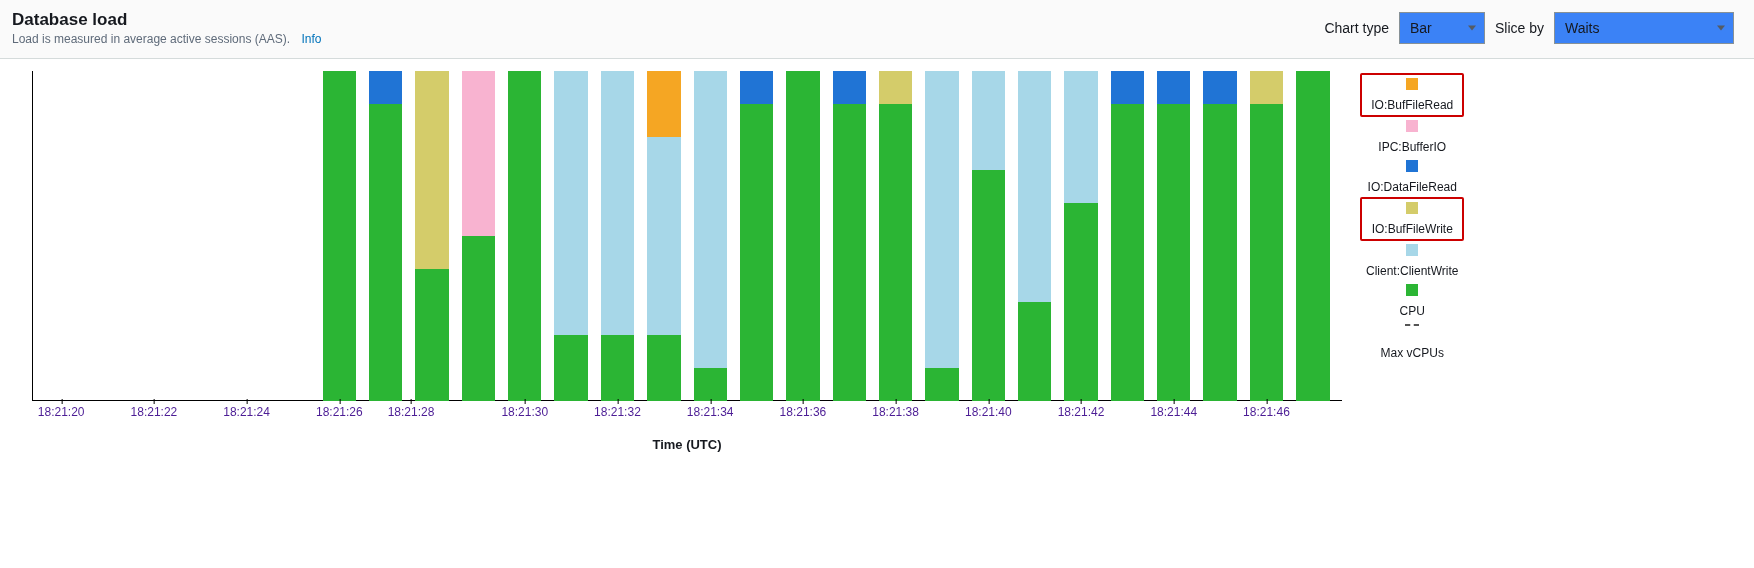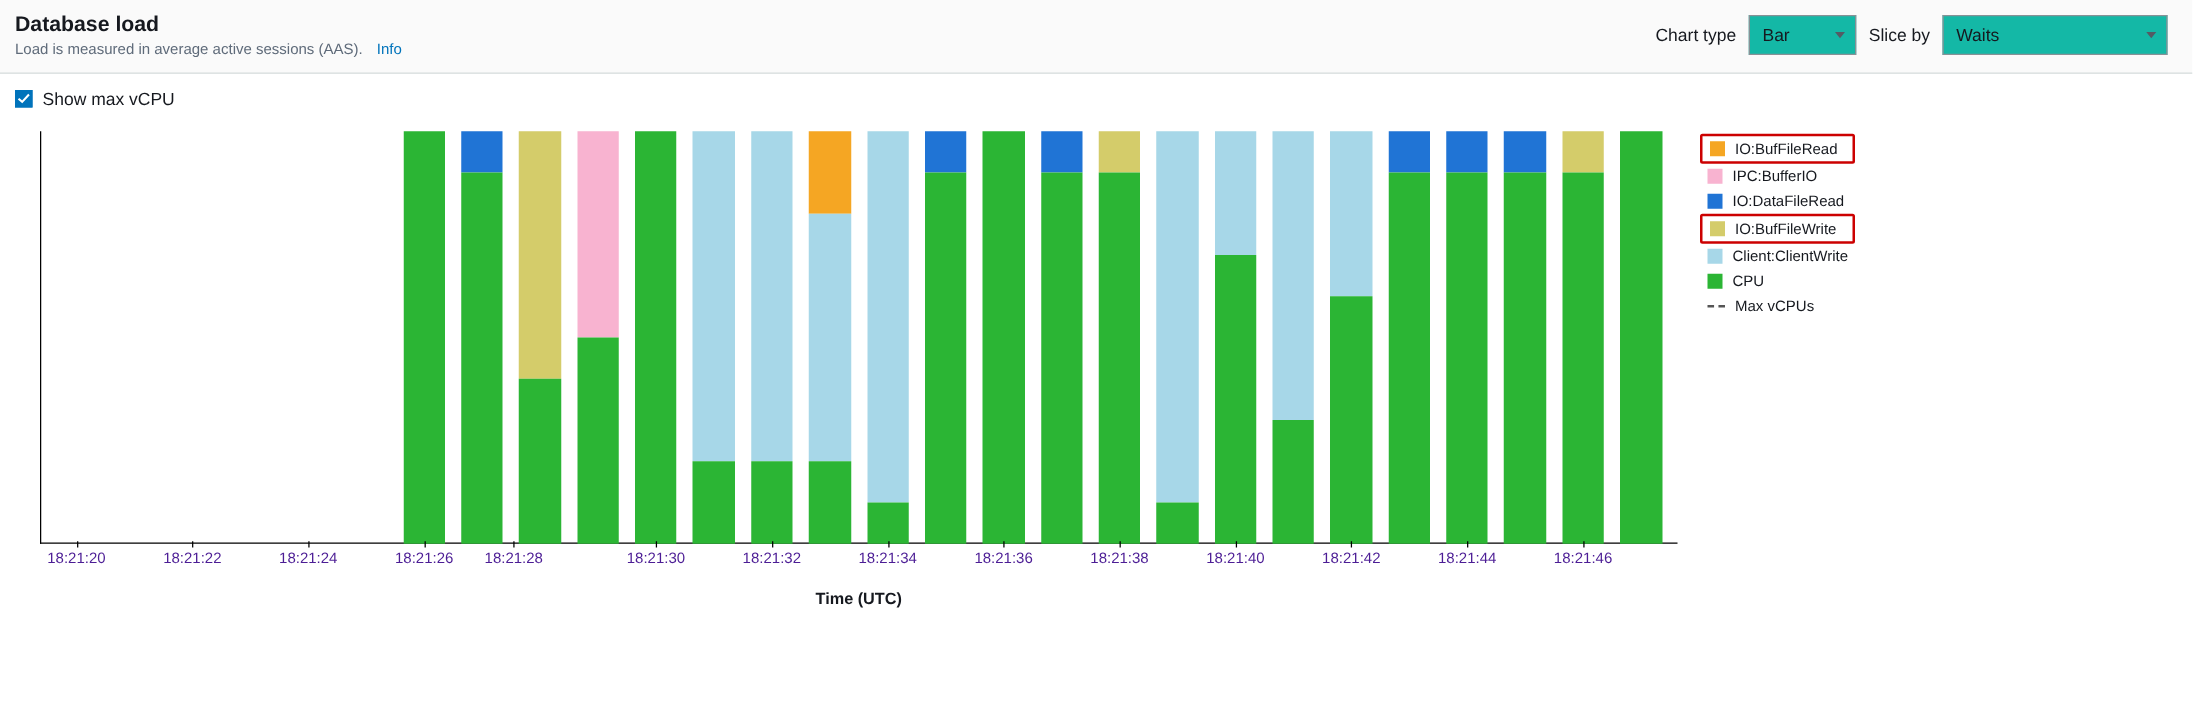--- a/index.html
+++ b/index.html
@@ -44,21 +44,21 @@
   .panel-header .subtitle .info {
     color: var(--link);
     margin-left: 8px;
     cursor: pointer;
   }
   .controls { display: flex; align-items: center; gap: 10px; }
   .controls label { font-size: 14px; }
   .select {
     position: relative;
     border: 1px solid #879196;
-    background: #14b8a6;
+    background: #3b82f6;
     height: 32px;
     min-width: 86px;
     padding: 0 26px 0 10px;
     display: flex;
     align-items: center;
     font-size: 14px;
     cursor: pointer;
   }
   .select.wide { min-width: 180px; }
   .select::after {
@@ -162,20 +162,21 @@
     margin-left: 18px;
     padding-top: 2px;
   }
   .legend-item {
     display: flex;
     align-items: center;
     gap: 8px;
     font-size: 12px;
     padding: 3px 6px;
     white-space: nowrap;
+    flex-direction: column;
   }
   .legend-item.highlight {
     border: 2px solid #cc0000;
     border-radius: 2px;
   }
   .swatch {
     width: 12px; height: 12px;
     flex: 0 0 12px;
   }
   .dash {
@@ -201,28 +202,20 @@
       <span>Bar</span>
     </div>
     <label>Slice by</label>
     <div class="select wide">
       <span>Waits</span>
     </div>
   </div>
 </div>
 
 <div class="body">
-  <div class="checkbox-row">
-    <span class="checkbox">
-      <svg viewBox="0 0 12 12">
-          <path d="M1 6 L4.5 9 L11 2" stroke="#fff" stroke-width="2" fill="none"></path>
-        </svg>
-    </span>
-    <span>Show max vCPU</span>
-  </div>
 
 
   <div class="chart-area">
     <div class="plot">
       <div class="axes"></div>
 
       <div class="bars" id="bars">
           <div class="slot">
             <div class="bar"></div>
           </div>

